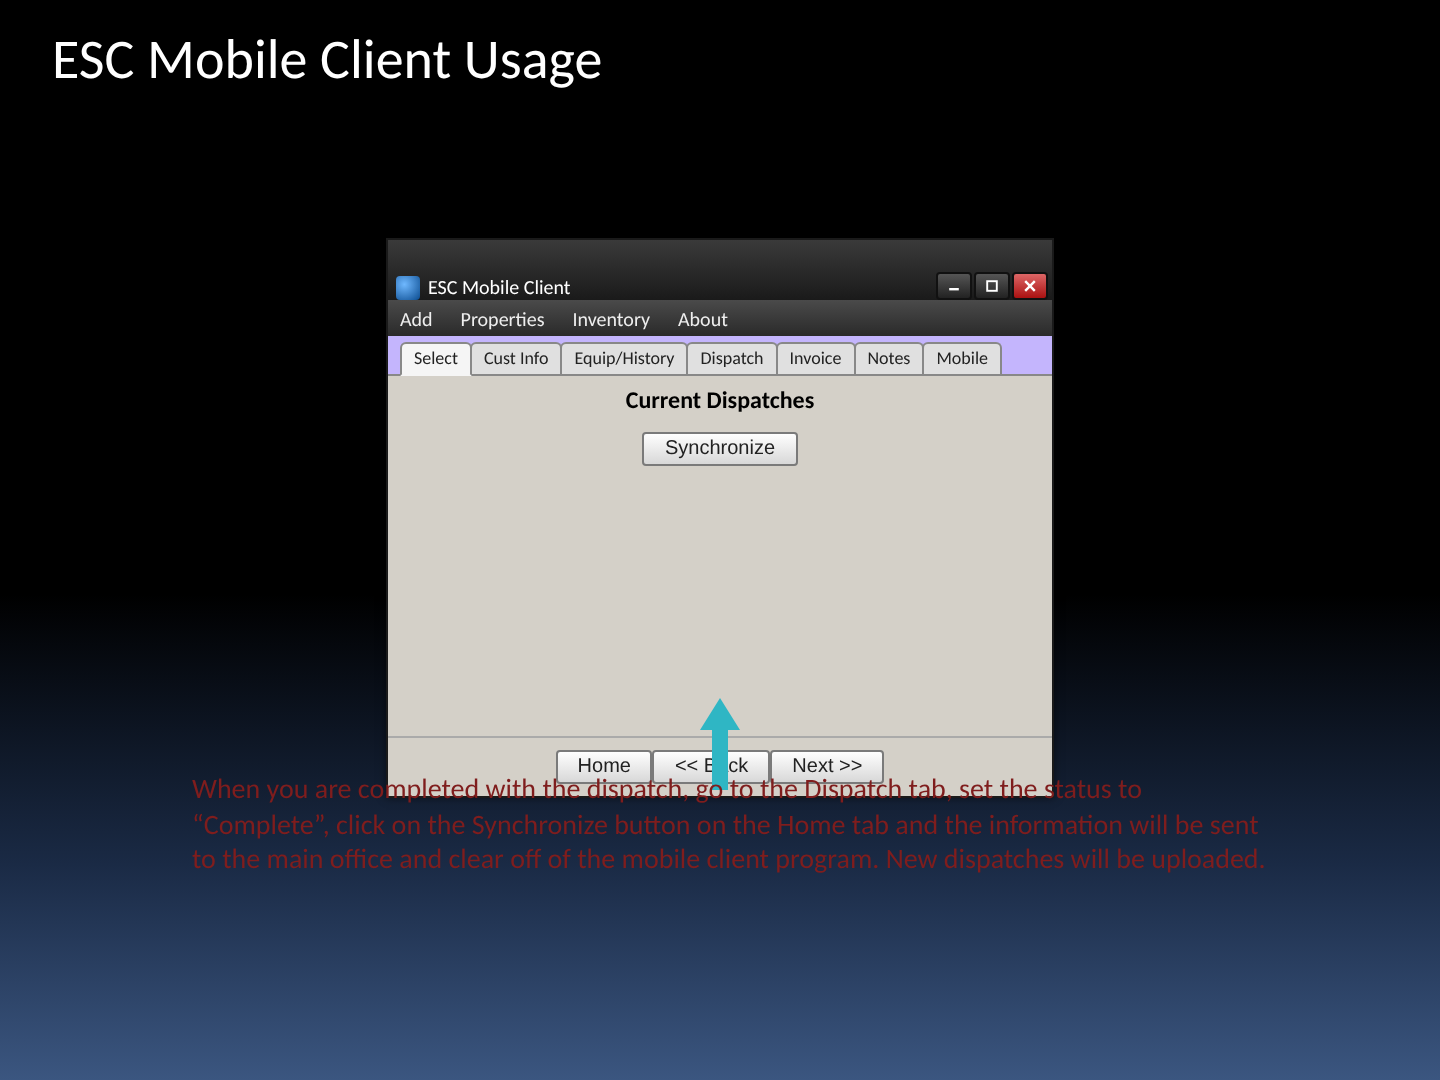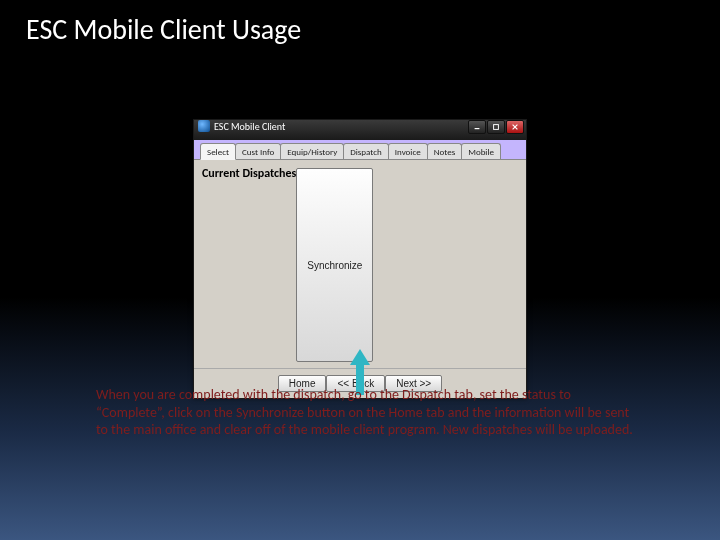--- a/index.html
+++ b/index.html
@@ -23,24 +23,24 @@
     top: 119px;
     width: 334px;
     height: 280px;
     background: #d4d0c8;
     border: 1px solid #1a1a1a;
     box-shadow: 0 0 4px rgba(0,0,0,0.5);
     display: flex;
     flex-direction: column;
   }
   .title-bar {
-    height: 20px;
+    height: 30px;
     background: linear-gradient(to bottom, #3a3a3a, #1a1a1a);
     display: flex;
-    align-items: flex-start;
+    align-items: flex-end;
     padding: 0 2px 0 4px;
     color: #fff;
     font-size: 10px;
   }
   .title-bar .app-icon {
     width: 12px; height: 12px;
     margin-right: 4px;
     background: radial-gradient(circle at 35% 35%, #6fb8ff, #0a4b8f);
     border-radius: 2px;
   }
@@ -90,20 +90,21 @@
     background: #f5f5f5;
     z-index: 2;
     border-bottom: 1px solid #f5f5f5;
     margin-bottom: -1px;
   }
   .content-pane {
     flex: 1;
     background: #d4d0c8;
     padding: 4px 8px 6px 8px;
     display: flex;
+    flex-direction: column;
   }
   .dispatch-title {
     text-align: center;
     font-size: 12px;
     font-weight: bold;
     margin: 2px 0 4px 0;
   }
   .list-box {
     flex: 1;
     background: #fff;
@@ -179,20 +180,26 @@
       </div>
       <div class="win-btn close">
         <svg viewBox="0 0 10 10">
             <line x1="2" y1="2" x2="8" y2="8" stroke="#fff" stroke-width="1.5"></line>
             <line x1="8" y1="2" x2="2" y2="8" stroke="#fff" stroke-width="1.5"></line>
           </svg>
       </div>
     </div>
   </div>
 
+  <div class="menu-bar">
+    <span>Add</span>
+    <span>Properties</span>
+    <span>Inventory</span>
+    <span>About</span>
+  </div>
 
   <div class="tab-strip">
     <div class="tab active">Select</div>
     <div class="tab">Cust Info</div>
     <div class="tab">Equip/History</div>
     <div class="tab">Dispatch</div>
     <div class="tab">Invoice</div>
     <div class="tab">Notes</div>
     <div class="tab">Mobile</div>
   </div>

